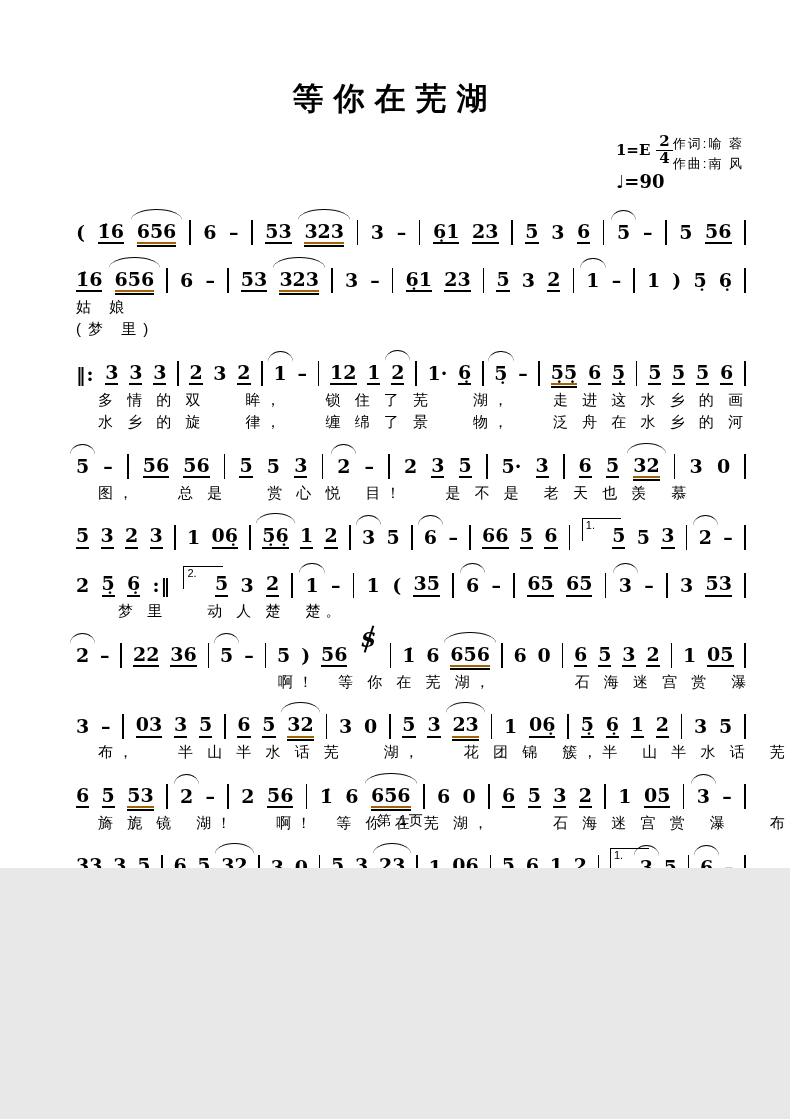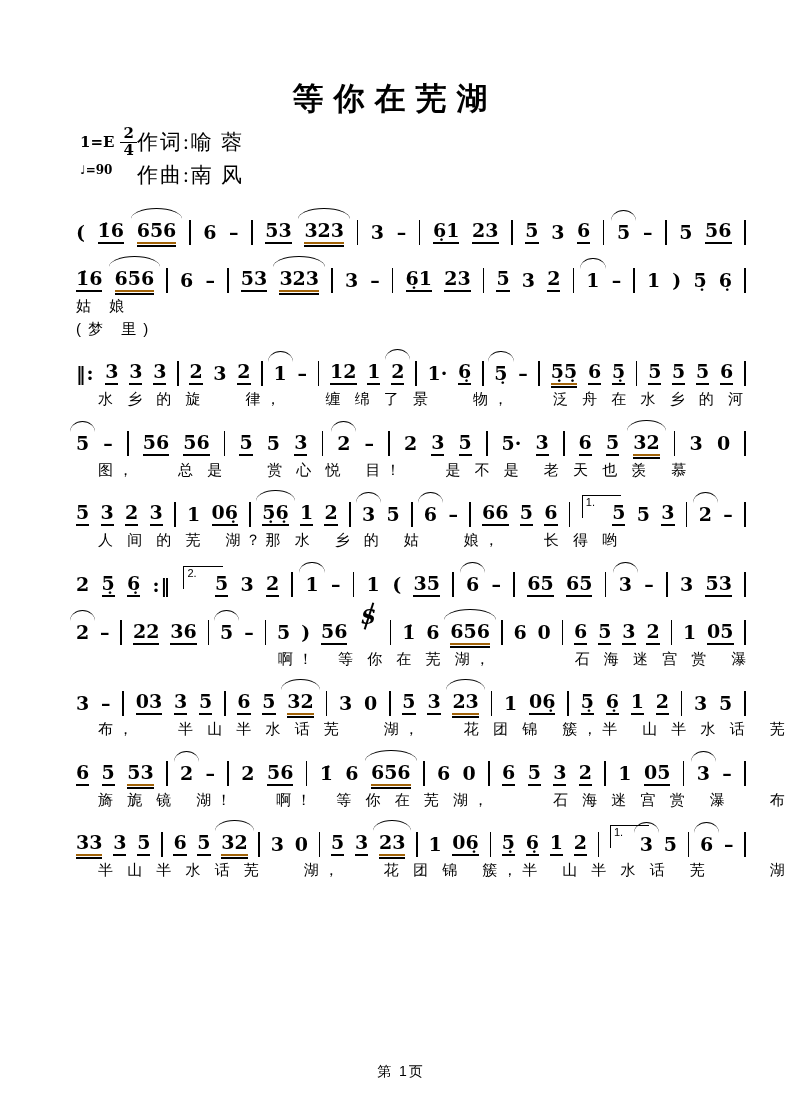--- a/index.html
+++ b/index.html
@@ -1,31 +1,31 @@
 <!DOCTYPE html>
 <html><head>
 <meta charset="utf-8">
 <style>
   html,body{margin:0;padding:0;background:#e8e8e8;}
   .page{
-    width:790px;height:1119px;margin:0 auto;background:#ffffff;color:#000;
+    width:790px;height:868px;margin:0 auto;background:#ffffff;color:#000;
     font-family:"Liberation Sans",sans-serif;position:relative;overflow:hidden;
   }
   .title{
     text-align:center;padding-top:78px;font-size:31px;font-weight:bold;
     letter-spacing:10px;font-family:"DejaVu Serif",serif;
   }
-  .meta{display:flex;justify-content:flex-start;margin:6px 46px 6px 80px;align-items:flex-start;}
+  .meta{display:flex;justify-content:flex-end;margin:14px 46px 6px 80px;align-items:flex-start;}
   .meta-left{font-size:15px;font-weight:bold;font-family:"DejaVu Serif",serif;}
   .keyrow{display:flex;align-items:center;gap:6px;}
   .ts{display:inline-block;text-align:center;line-height:1.05;}
   .ts .num{display:block;border-bottom:1.4px solid #000;padding:0 3px;}
   .ts .den{display:block;}
-  .temporow{margin-top:4px;font-size:12px;}
-  .meta-right{font-size:21px;text-align:right;line-height:1.55;letter-spacing:2px;font-family:Liberation Serif, serif;}
+  .temporow{margin-top:4px;font-size:18px;}
+  .meta-right{font-size:13px;text-align:right;line-height:1.55;letter-spacing:2px;}
   .score{margin:10px 44px 0 76px;}
   .system{margin-bottom:2px;}
   .notes{
     display:flex;justify-content:space-between;align-items:center;
     font-family:"DejaVu Serif",serif;font-weight:bold;font-size:19px;
     padding-top:16px;min-height:30px;
   }
   .note{position:relative;line-height:1.1;white-space:nowrap;}
   .u1{border-bottom:2px solid #000;padding-bottom:1px;}
   .u2{border-bottom:2px solid #a16207;padding-bottom:1px;}
@@ -172,20 +172,21 @@
           <span class="note u2">5̣5̣</span>
           <span class="note u1">6</span>
           <span class="note u1">5̣</span>
           <span class="bar"></span>
           <span class="note u1">5</span>
           <span class="note u1">5</span>
           <span class="note u1">5</span>
           <span class="note u1">6</span>
           <span class="bar"></span>
         </div>
+        <div class="lyrics">多 情 的 双　　眸，　　锁 住 了 芜　　湖，　　走 进 这 水 乡 的 画</div>
         <div class="lyrics">水 乡 的 旋　　律，　　缠 绵 了 景　　物，　　泛 舟 在 水 乡 的 河</div>
       </div>
       <div class="system">
         <div class="notes">
           <span class="note arc">5</span>
           <span class="note">–</span>
           <span class="bar"></span>
           <span class="note u1">56</span>
           <span class="note u1">56</span>
           <span class="bar"></span>
@@ -239,21 +240,20 @@
           <span class="bar"></span>
           <span class="volta">1.</span>
           <span class="note u1">5</span>
           <span class="note">5</span>
           <span class="note u1">3</span>
           <span class="bar"></span>
           <span class="note arc">2</span>
           <span class="note">–</span>
           <span class="bar"></span>
         </div>
-        <div class="lyrics">人 间 的 芜　湖？那 水　乡 的　姑　　娘，　　长 得 哟</div>
       </div>
       <div class="system">
         <div class="notes">
           <span class="note">2</span>
           <span class="note u1">5̣</span>
           <span class="note u1">6̣</span>
           <span class="rep">:‖</span>
           <span class="volta">2.</span>
           <span class="note u1">5</span>
           <span class="note">3</span>
@@ -272,20 +272,21 @@
           <span class="note u1">65</span>
           <span class="note u1">65</span>
           <span class="bar"></span>
           <span class="note arc">3</span>
           <span class="note">–</span>
           <span class="bar"></span>
           <span class="note">3</span>
           <span class="note u1">53</span>
           <span class="bar"></span>
         </div>
+        <div class="lyrics">　梦 里　　动 人 楚　楚。</div>
       </div>
       <div class="system">
         <div class="notes">
           <span class="note arc">2</span>
           <span class="note">–</span>
           <span class="bar"></span>
           <span class="note u1">22</span>
           <span class="note u1">36</span>
           <span class="bar"></span>
           <span class="note arc">5</span>

